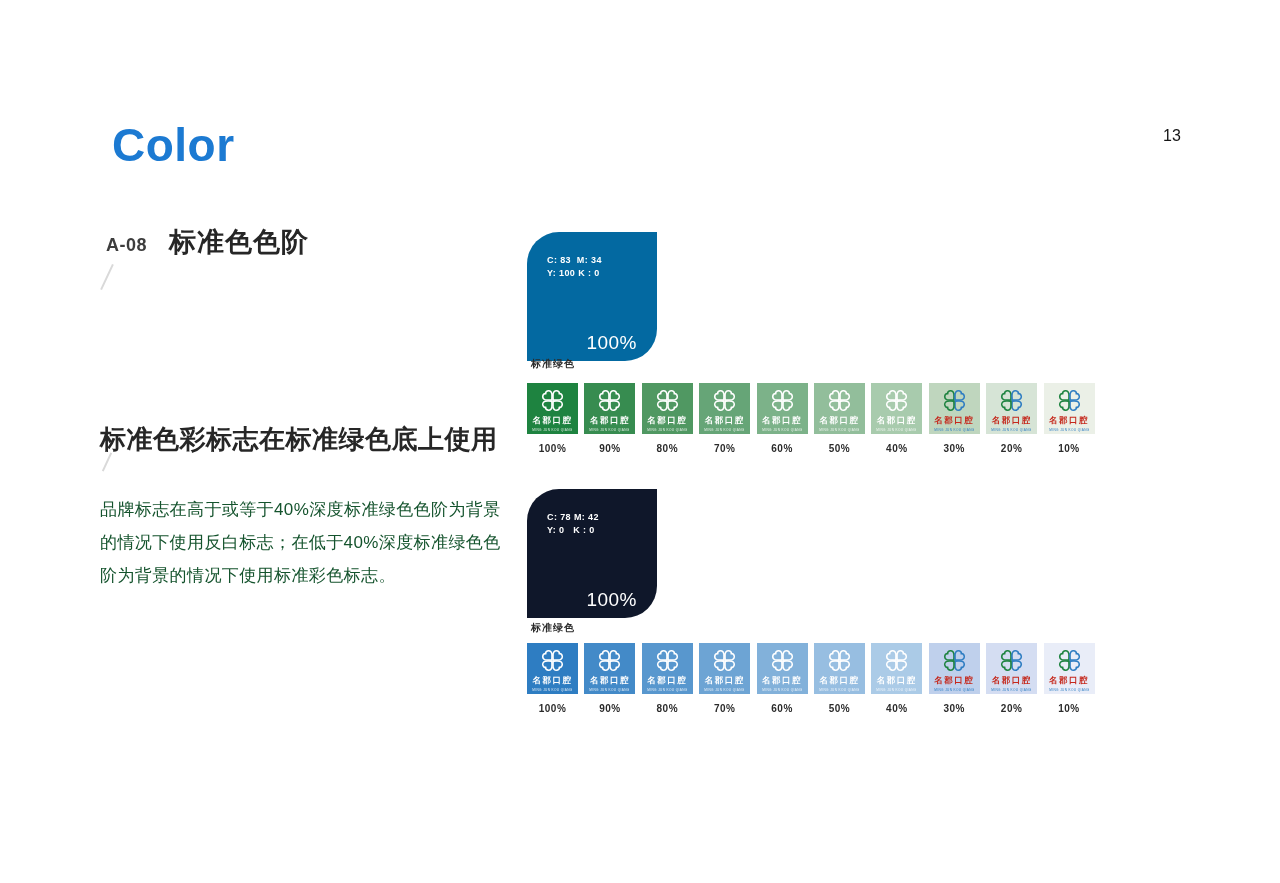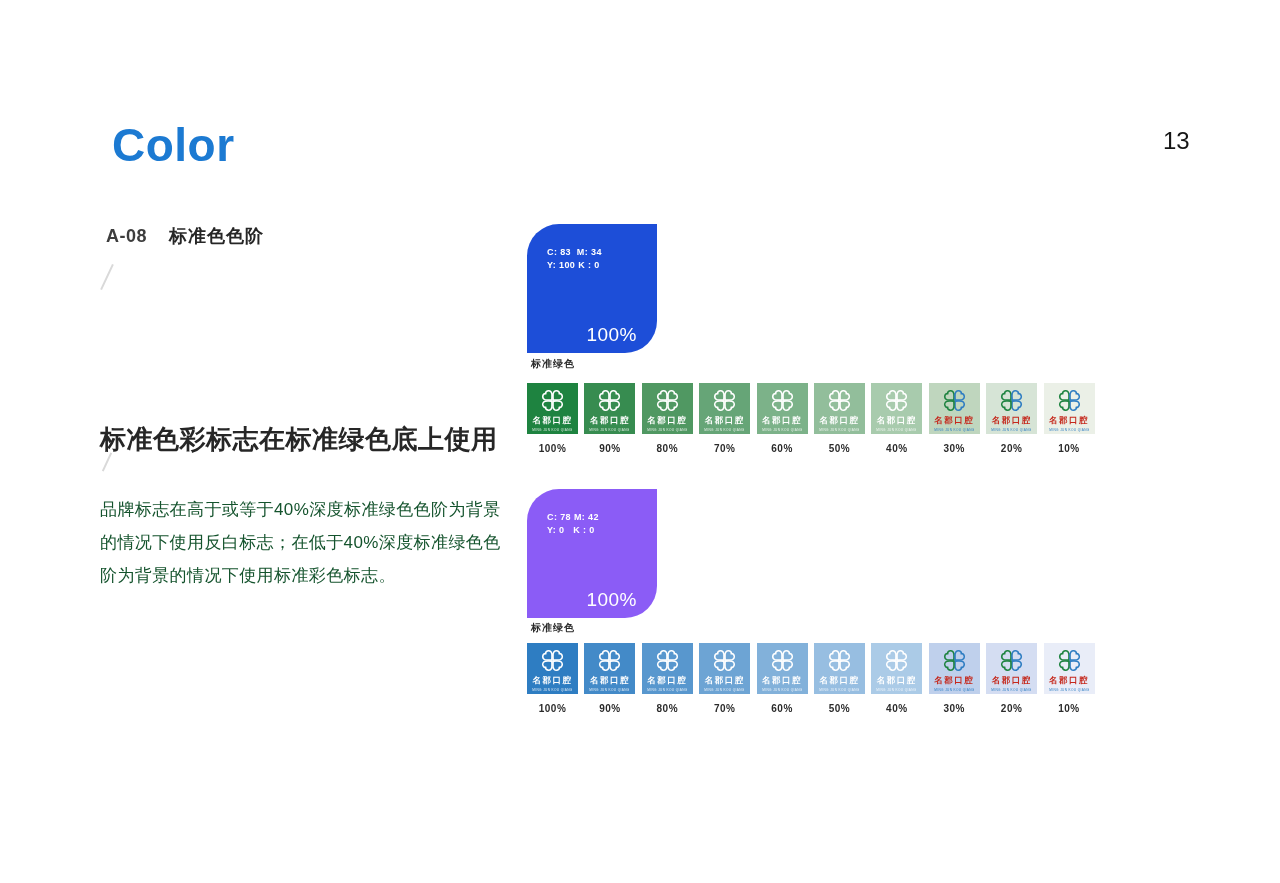--- a/index.html
+++ b/index.html
@@ -1,25 +1,25 @@
 <!DOCTYPE html>
 <html><head>
 <meta charset="utf-8">
 <style>
   html,body{margin:0;padding:0;background:#ffffff;font-family:"Liberation Sans",sans-serif;}
   .page{position:relative;width:1280px;height:883px;background:#fff;overflow:hidden;}
 
   
   .title{position:absolute;left:112px;top:118px;font-size:46px;font-weight:700;color:#1C7AD2;letter-spacing:0.5px;}
-  .page-number{position:absolute;left:1163px;top:127px;font-size:24px;color:#151515;}
+  .page-number{position:absolute;left:1163px;top:127px;font-size:16px;color:#151515;}
 
   
   .section-head{position:absolute;left:106px;top:224px;display:flex;align-items:baseline;gap:22px;}
   .section-code{font-size:18px;font-weight:700;color:#3d3d3d;letter-spacing:0.5px;}
-  .section-title{font-size:18px;font-weight:700;color:#262626;letter-spacing:1px;}
+  .section-title{font-size:27px;font-weight:700;color:#262626;letter-spacing:1px;}
   .slash{position:absolute;width:2px;background:#d9d9d9;transform:rotate(25deg);}
   .slash-1{left:106px;top:263px;height:28px;}
   .slash-2{left:106px;top:452px;height:20px;}
 
   .intro{position:absolute;left:100px;top:291px;width:404px;font-size:17px;line-height:33px;color:#8B8B8B;letter-spacing:0.4px;}
 
   .usage-title{position:absolute;left:100px;top:422px;font-size:26px;font-weight:700;color:#262626;letter-spacing:0.5px;}
   .usage-body{position:absolute;left:100px;top:476px;width:418px;font-size:17px;line-height:33px;color:#14532d;letter-spacing:0.4px;}
 
   
@@ -65,21 +65,21 @@
     <span class="section-code">A-08</span>
     <span class="section-title">标准色色阶</span>
   </div>
   <div class="slash slash-1"></div>
 
 
   <div class="usage-title">标准色彩标志在标准绿色底上使用</div>
   <div class="slash slash-2"></div>
   <p class="usage-body">品牌标志在高于或等于40%深度标准绿色色阶为背景的情况下使用反白标志；在低于40%深度标准绿色色阶为背景的情况下使用标准彩色标志。</p>
 
-  <div class="big-swatch green" style="background: #1d4ed8;">
+  <div class="big-swatch green" style="background: #0369a1; margin-top: 8px;">
     <div class="cmyk"><span>C: 83  M: 34</span><br><span>Y: 100 K : 0</span></div>
     <div class="pct-100">100%</div>
   </div>
   <div class="swatch-label green">标准绿色</div>
 
   <div class="scale-row green">
   <div class="cell">
     <div class="sq variant-white" style="background: rgb(30, 131, 64);">
       <svg class="clover" viewBox="0 0 100 100">
         <path class="leaf leaf-tl" transform="rotate(-45 50 50)" d="M50 47 C42 38 31 33 31 23 C31 15.8 37 10.5 44 10.5 C46.8 10.5 49 12.3 50 14.8 C51 12.3 53.2 10.5 56 10.5 C63 10.5 69 15.8 69 23 C69 33 58 38 50 47 Z"></path>
@@ -213,21 +213,21 @@
         <path class="leaf leaf-br" transform="rotate(135 50 50)" d="M50 47 C42 38 31 33 31 23 C31 15.8 37 10.5 44 10.5 C46.8 10.5 49 12.3 50 14.8 C51 12.3 53.2 10.5 56 10.5 C63 10.5 69 15.8 69 23 C69 33 58 38 50 47 Z"></path>
         <path class="leaf leaf-bl" transform="rotate(-135 50 50)" d="M50 47 C42 38 31 33 31 23 C31 15.8 37 10.5 44 10.5 C46.8 10.5 49 12.3 50 14.8 C51 12.3 53.2 10.5 56 10.5 C63 10.5 69 15.8 69 23 C69 33 58 38 50 47 Z"></path>
       </svg>
       <div class="logo-name">名郡口腔</div>
       <div class="logo-sub">MING JUN KOU QIANG</div>
     </div>
     <div class="pct">10%</div>
   </div>
 </div>
 
-  <div class="big-swatch blue" style="background: #8b5cf6; text-decoration: underline;">
+  <div class="big-swatch blue" style="background: #0f172a; text-decoration: underline;">
     <div class="cmyk"><span>C: 78 M: 42</span><br><span>Y: 0   K : 0</span></div>
     <div class="pct-100">100%</div>
   </div>
   <div class="swatch-label blue">标准绿色</div>
 
   <div class="scale-row blue">
   <div class="cell">
     <div class="sq variant-white" style="background: rgb(46, 125, 194);">
       <svg class="clover" viewBox="0 0 100 100">
         <path class="leaf leaf-tl" transform="rotate(-45 50 50)" d="M50 47 C42 38 31 33 31 23 C31 15.8 37 10.5 44 10.5 C46.8 10.5 49 12.3 50 14.8 C51 12.3 53.2 10.5 56 10.5 C63 10.5 69 15.8 69 23 C69 33 58 38 50 47 Z"></path>

